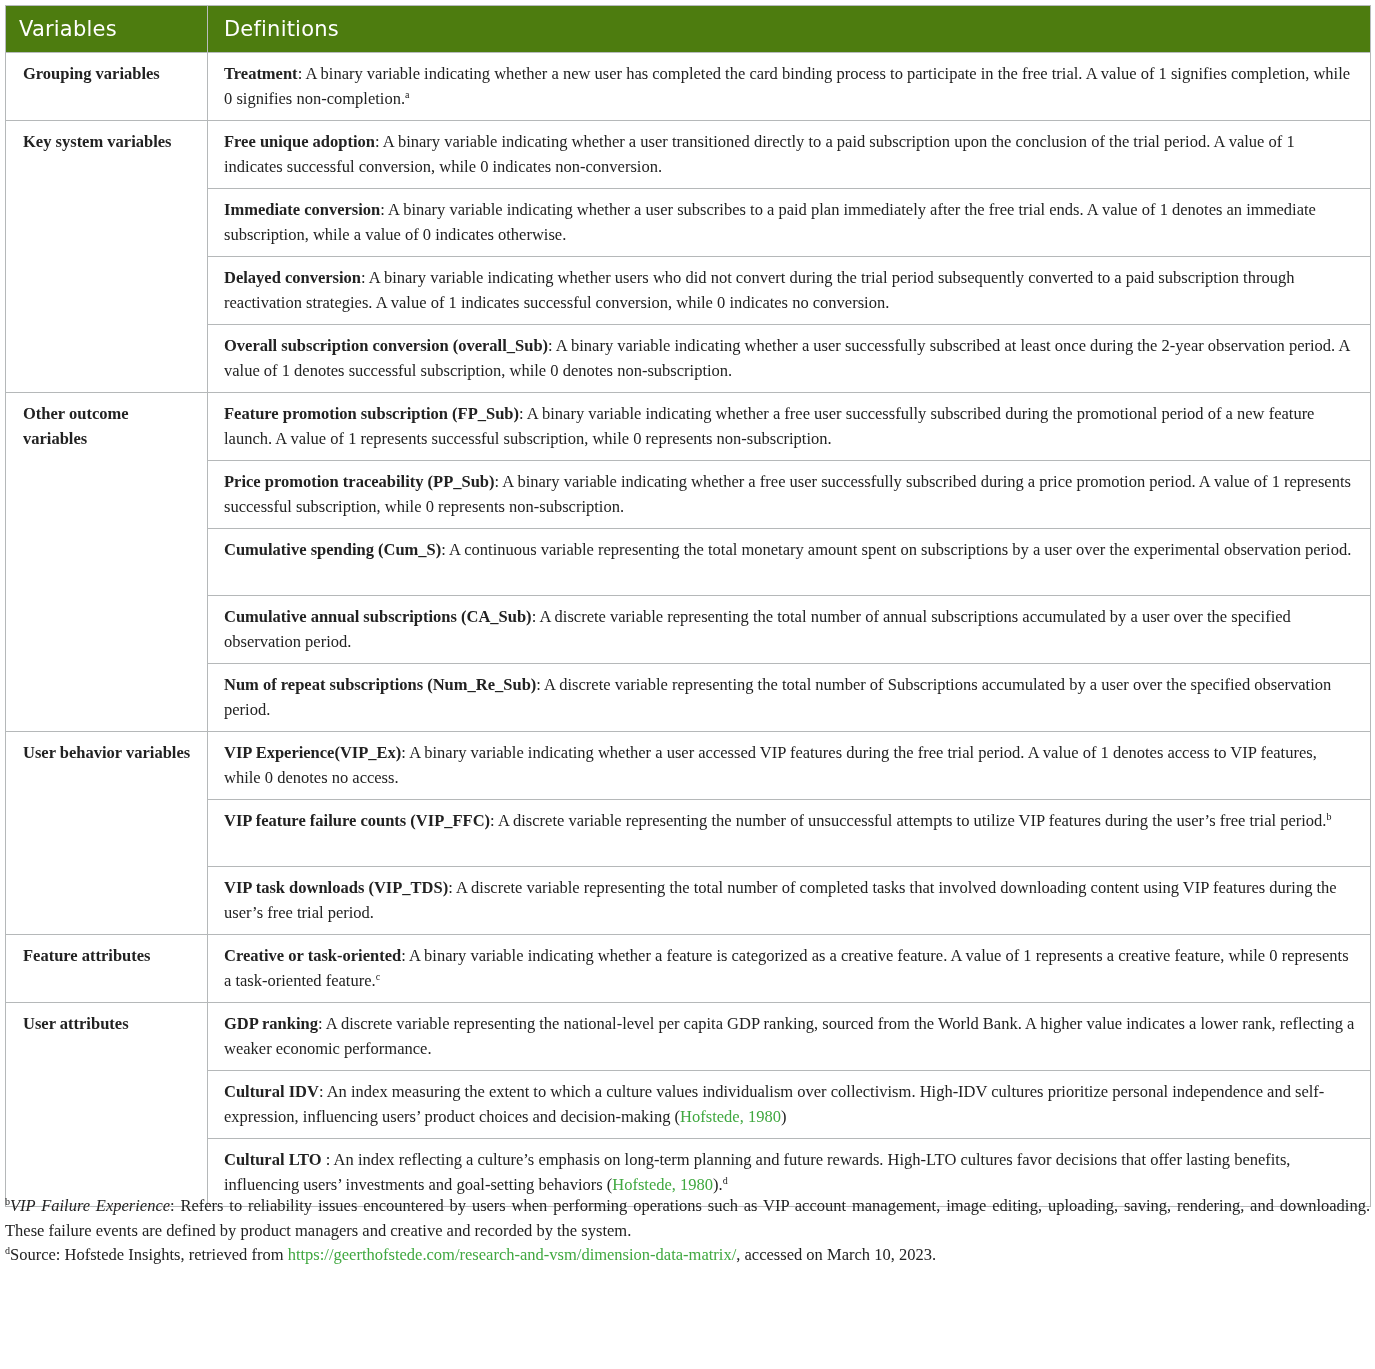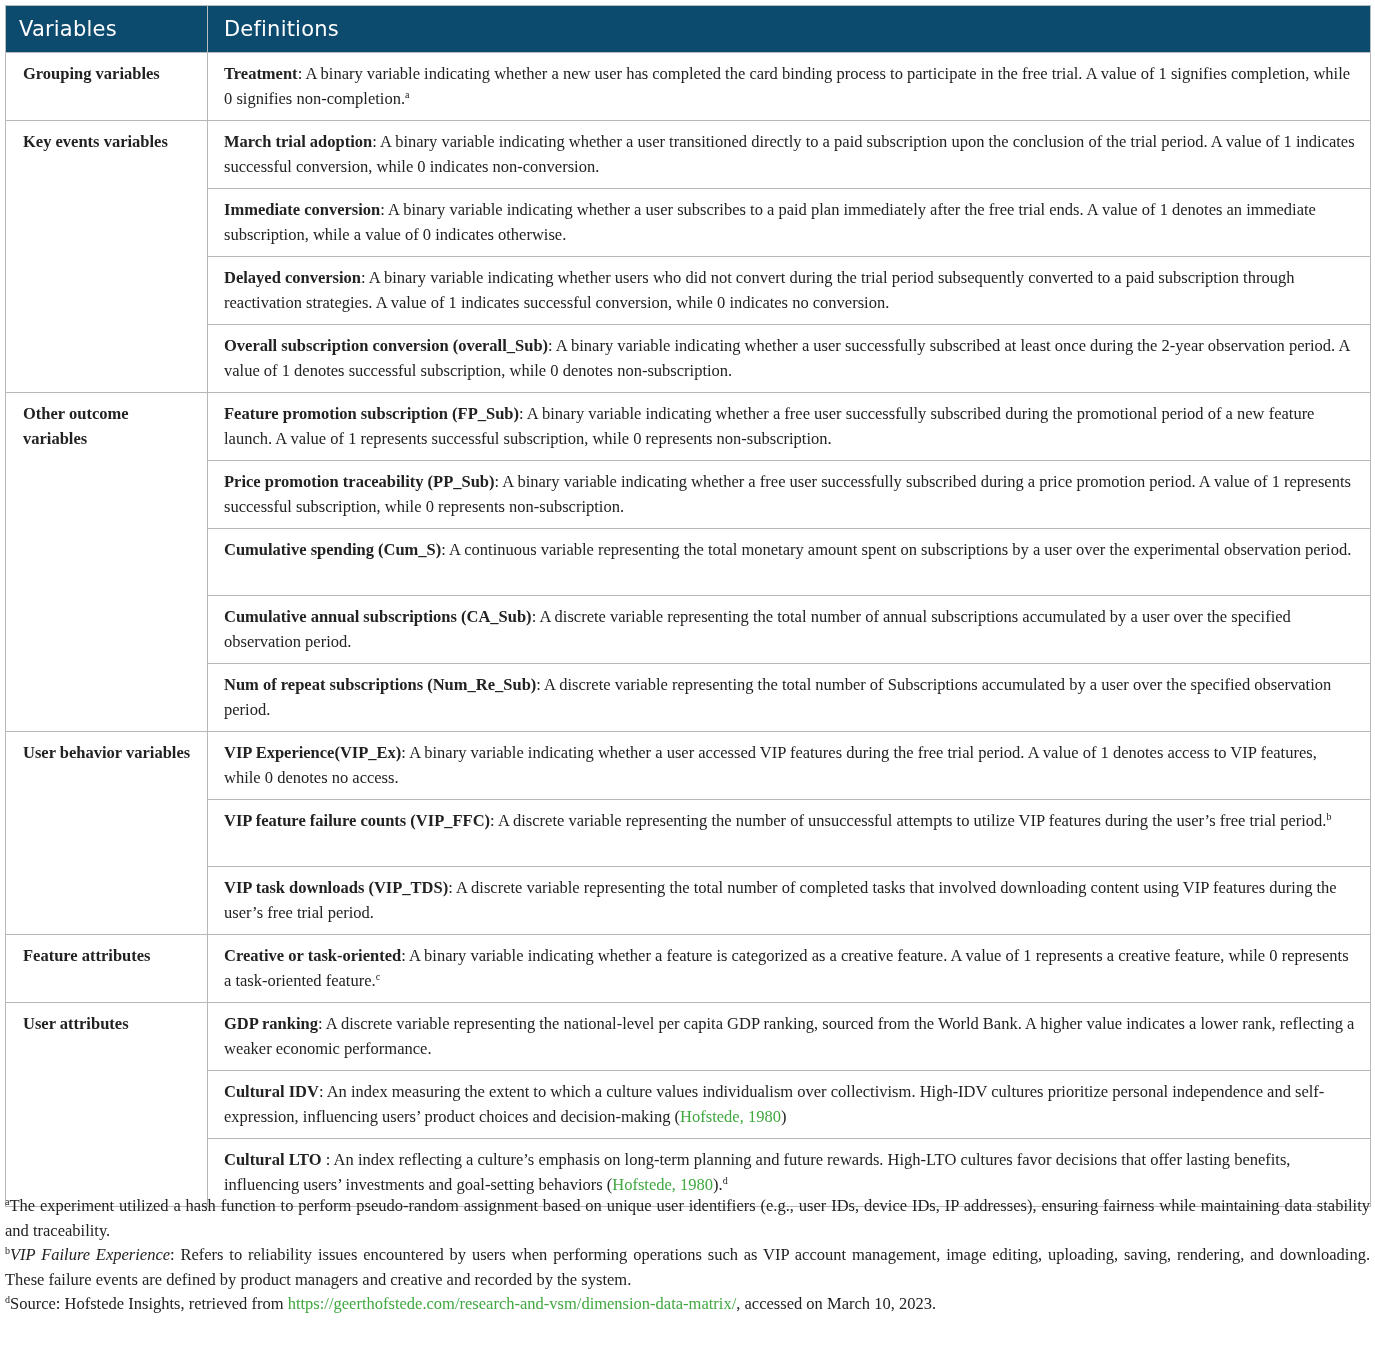--- a/index.html
+++ b/index.html
@@ -1,20 +1,20 @@
 <!DOCTYPE html>
 <html><head>
 <meta charset="utf-8">
 <style>
   html, body { margin: 0; padding: 0; background: #ffffff; }
   body { width: 1375px; height: 1369px; position: relative; overflow: hidden; color: #222; }
   .tbl { position: absolute; left: 5px; top: 5px; width: 1365px; border-collapse: collapse; table-layout: fixed; font-family: "Liberation Serif", "DejaVu Serif", serif; font-size: 16.5px; line-height: 25px; }
   .tbl col.c1 { width: 202px; }
   .tbl col.c2 { width: 1163px; }
-  .tbl th { background: #0c4a6e; color: #ffffff; font-family: "DejaVu Sans", "Liberation Sans", sans-serif; font-weight: normal; font-size: 21px; text-align: left; height: 46px; padding: 0 0 0 13px; border: 1px solid #b8bcbd; letter-spacing: 0.2px; }
+  .tbl th { background: #4d7c0f; color: #ffffff; font-family: "DejaVu Sans", "Liberation Sans", sans-serif; font-weight: normal; font-size: 21px; text-align: left; height: 46px; padding: 0 0 0 13px; border: 1px solid #b8bcbd; letter-spacing: 0.2px; }
   .tbl th.h2 { padding-left: 16px; margin-top: 43px; }
   .tbl td { border: 1.5px solid #b5b8b9; vertical-align: top; padding: 8px 14px 9px 16px; }
   .tbl td.grp { font-weight: bold; padding-left: 17px; padding-top: 8px; }
   .tbl td.def { height: 49px; }
   .term { font-weight: bold; }
   sup { font-size: 10px; line-height: 0; vertical-align: 6px; }
   .link { color: #3fa83f; text-align: right; }
   .notes { position: absolute; left: 5px; top: 1194px; width: 1365px; font-family: "Liberation Serif", "DejaVu Serif", serif; font-size: 16.5px; line-height: 24.6px; text-align: justify; }
   .notes p { margin: 0; }
   .notes em { }
@@ -33,22 +33,22 @@
       <th>Variables</th>
       <th class="h2">Definitions</th>
     </tr>
   </thead>
   <tbody id="tbody">
       <tr>
         <td class="grp" rowspan="1">Grouping variables</td>
         <td class="def"><span class="term">Treatment</span><span>: A binary variable indicating whether a new user has completed the card binding process to participate in the free trial. A value of 1 signifies completion, while 0 signifies non-completion.</span><sup>a</sup></td>
       </tr>
       <tr>
-        <td class="grp" rowspan="4">Key events variables</td>
-        <td class="def"><span class="term">March trial adoption</span><span>: A binary variable indicating whether a user transitioned directly to a paid subscription upon the conclusion of the trial period. A value of 1 indicates successful conversion, while 0 indicates non-conversion.</span></td>
+        <td class="grp" rowspan="4">Key system variables</td>
+        <td class="def"><span class="term">Free unique adoption</span><span>: A binary variable indicating whether a user transitioned directly to a paid subscription upon the conclusion of the trial period. A value of 1 indicates successful conversion, while 0 indicates non-conversion.</span></td>
       </tr>
       <tr>
         <td class="def"><span class="term">Immediate conversion</span><span>: A binary variable indicating whether a user subscribes to a paid plan immediately after the free trial ends. A value of 1 denotes an immediate subscription, while a value of 0 indicates otherwise.</span></td>
       </tr>
       <tr>
         <td class="def"><span class="term">Delayed conversion</span><span>: A binary variable indicating whether users who did not convert during the trial period subsequently converted to a paid subscription through reactivation strategies. A value of 1 indicates successful conversion, while 0 indicates no conversion.</span></td>
       </tr>
       <tr>
         <td class="def"><span class="term">Overall subscription conversion (overall_Sub)</span><span>: A binary variable indicating whether a user successfully subscribed at least once during the 2-year observation period. A value of 1 denotes successful subscription, while 0 denotes non-subscription.</span></td>
       </tr>
@@ -89,16 +89,15 @@
       <tr>
         <td class="def"><span class="term">Cultural IDV</span><span>: An index measuring the extent to which a culture values individualism over collectivism. High-IDV cultures prioritize personal independence and self-expression, influencing users’ product choices and decision-making (</span><span class="link">Hofstede, 1980</span><span>)</span></td>
       </tr>
       <tr>
         <td class="def"><span class="term">Cultural LTO</span><span> : An index reflecting a culture’s emphasis on long-term planning and future rewards. High-LTO cultures favor decisions that offer lasting benefits, influencing users’ investments and goal-setting behaviors (</span><span class="link">Hofstede, 1980</span><span>).</span><sup>d</sup></td>
       </tr>
     </tbody>
 </table>
 
 <div class="notes" id="notes">
-    <p><sup>a</sup><span>The experiment utilized a hash function to perform pseudo-random assignment based on unique user identifiers (e.g., user IDs, device IDs, IP addresses), ensuring fairness while maintaining data stability and traceability.</span></p>
     <p><sup>b</sup><em>VIP Failure Experience</em><span>: Refers to reliability issues encountered by users when performing operations such as VIP account management, image editing, uploading, saving, rendering, and downloading. These failure events are defined by product managers and creative and recorded by the system.</span></p>
     <p><sup>d</sup><span>Source: Hofstede Insights, retrieved from </span><span class="link">https://geerthofstede.com/research-and-vsm/dimension-data-matrix/</span><span>, accessed on March 10, 2023.</span></p>
   </div>
 
 </body></html>

